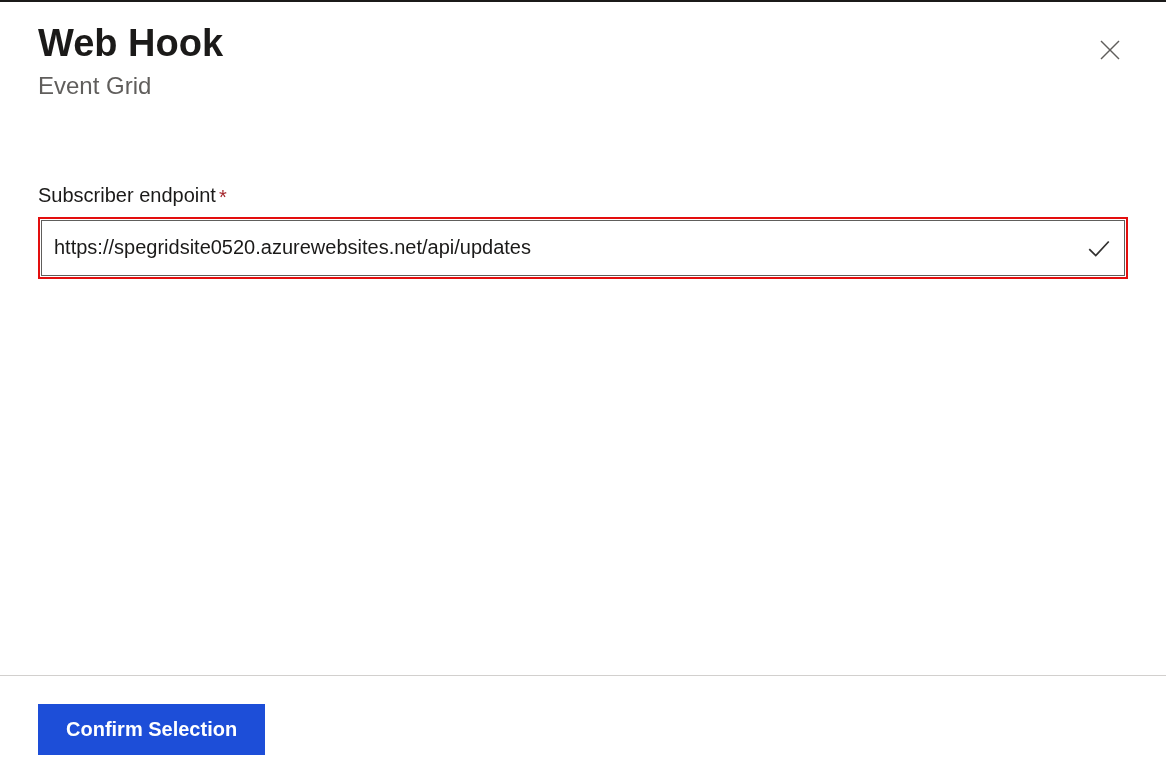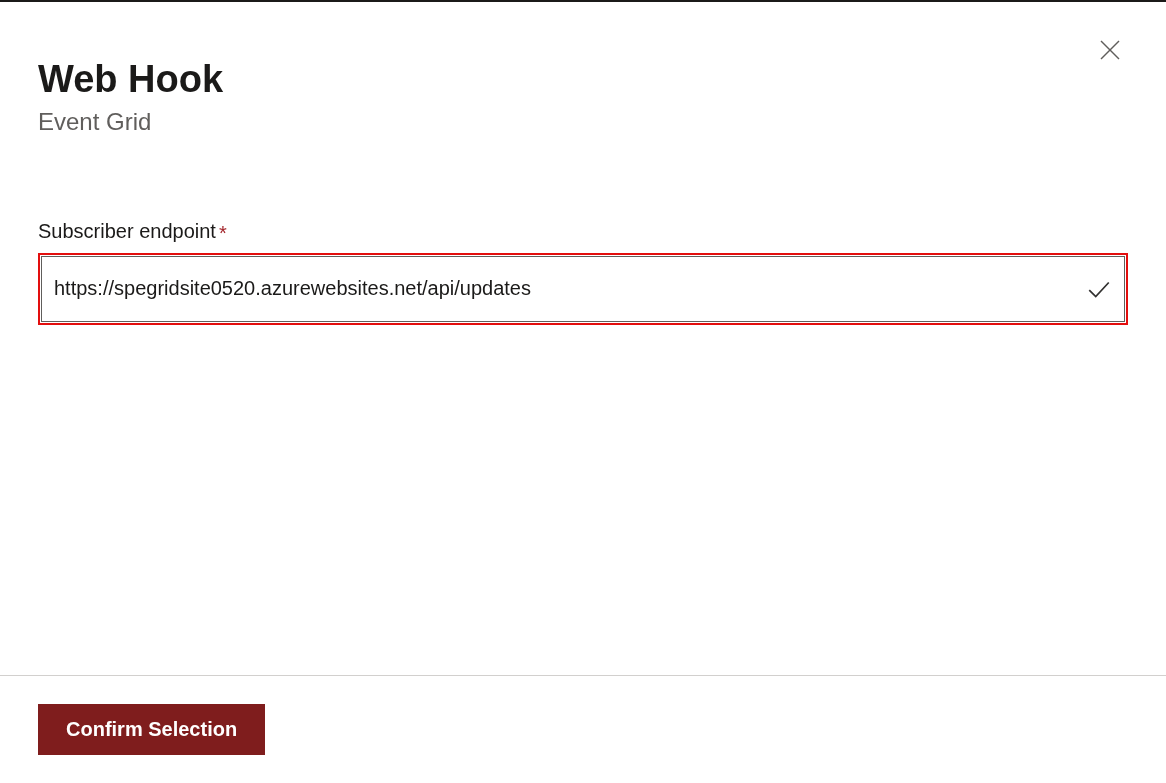--- a/index.html
+++ b/index.html
@@ -34,21 +34,20 @@
     }
     .header-left {
       display: flex;
       flex-direction: column;
     }
     .page-title {
       font-size: 38px;
       font-weight: 600;
       color: #1b1a19;
       line-height: 1.15;
-      margin-top: 36px;
     }
     .page-subtitle {
       font-size: 24px;
       color: #605e5c;
       margin-top: 6px;
     }
     .close-btn {
       background: none;
       border: none;
       cursor: pointer;
@@ -83,21 +82,21 @@
     }
     .input-highlight {
       border: 2px solid #e30e0e;
       padding: 1px;
     }
     .input-wrap {
       display: flex;
       align-items: center;
       border: 1px solid #605e5c;
       padding: 0 12px;
-      height: 66px;
+      height: 56px;
       background: #ffffff;
     }
     .endpoint-input {
       flex: 1;
       border: none;
       outline: none;
       font-size: 20px;
       color: #1b1a19;
       background: transparent;
       font-family: inherit;
@@ -117,21 +116,21 @@
     .spacer {
       flex: 1;
     }
     .footer {
       border-top: 1px solid #d2d0ce;
       margin-left: -38px;
       margin-right: -38px;
       padding: 28px 38px 28px 38px;
     }
     .confirm-btn {
-      background: #7f1d1d;
+      background: #1d4ed8;
       color: #ffffff;
       border: none;
       font-size: 20px;
       font-weight: 600;
       padding: 14px 28px;
       cursor: pointer;
       font-family: inherit;
     }
   </style>
 </head>

